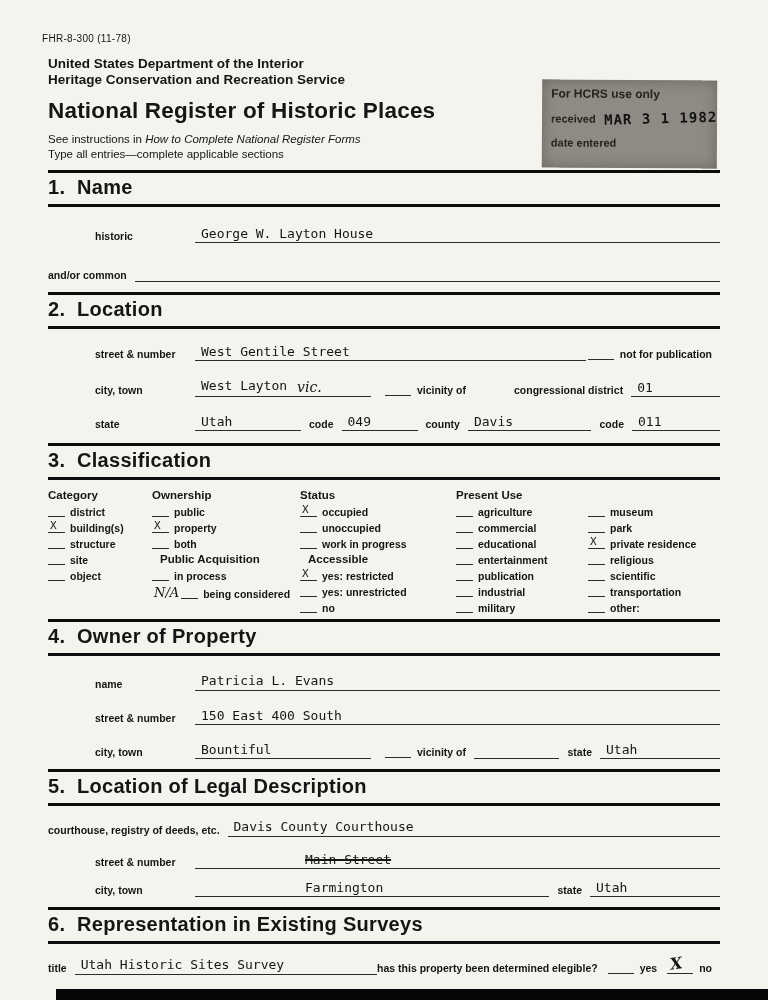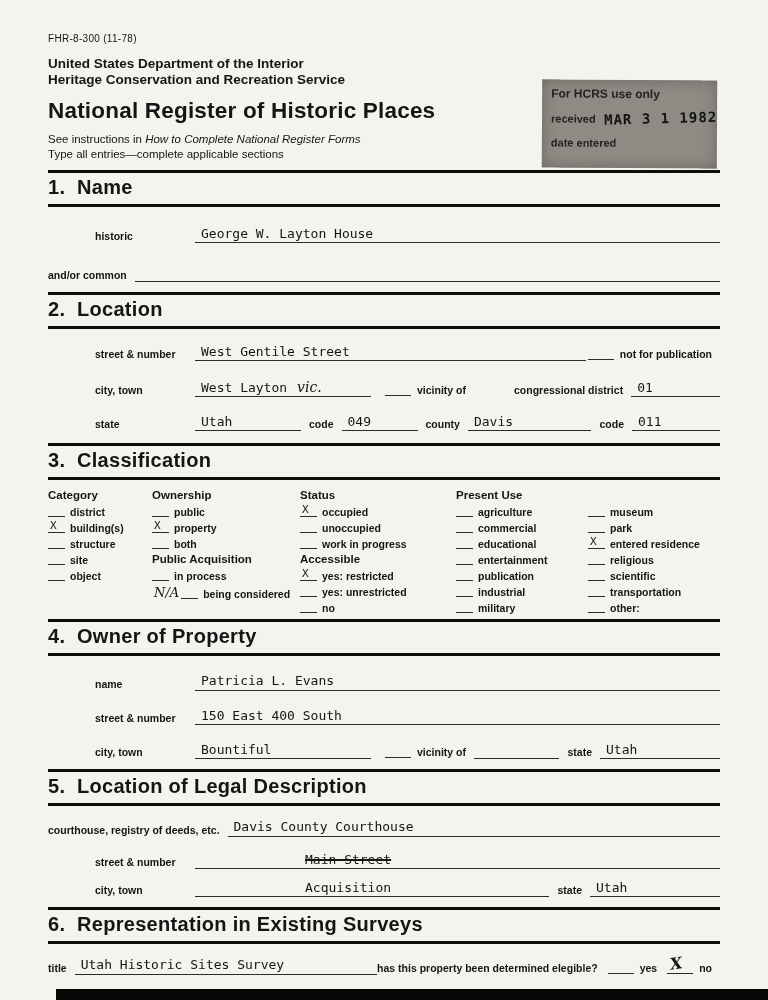--- a/index.html
+++ b/index.html
@@ -4,21 +4,21 @@
 <style>
   html,body { margin:0; padding:0; }
   body {
     width:768px; height:1000px;
     background:#f4f3ee;
     font-family:"Liberation Sans", sans-serif;
     color:#151515;
     position:relative;
     overflow:hidden;
   }
-  .formno { position:absolute; top:33px; left:48px; font-size:10px; letter-spacing:.3px; }
+  .formno { position:absolute; top:33px; left:42px; font-size:10px; letter-spacing:.3px; }
   .content { padding:56px 48px 0 48px; }
 
   .dept { font-weight:bold; font-size:13.5px; line-height:1.18; }
   .title { margin-top:11px; font-weight:bold; font-size:22.5px; line-height:1.08; letter-spacing:.2px; }
   .instr { margin-top:9px; font-size:11.5px; font-weight:normal; line-height:1.28; }
   .it { font-style:italic; }
 
   .stamp {
     position:absolute; left:542px; top:80px; width:175px; height:88px;
     background:#8d8b84; padding:7px 9px; box-sizing:border-box;
@@ -34,40 +34,40 @@
     letter-spacing:1px; color:#121212; transform:rotate(-2deg); white-space:pre;
   }
   .stamp-l3 { margin-top:11px; }
 
   .sech { border-top:3.5px solid #0d0d0d; border-bottom:3.5px solid #0d0d0d; padding:3px 0 5px; }
   .sech h2 { margin:0; font-size:20px; font-weight:bold; white-space:pre; letter-spacing:.3px; }
 
   .frow { display:flex; align-items:flex-end; }
   .lbl { font-size:10.5px; font-weight:bold; white-space:nowrap; padding-right:8px; padding-bottom:1px; }
   .w100 { width:100px; box-sizing:border-box;margin-left:47px; }
-  .seg { border-bottom:1.5px solid #2b2b2b; display:flex; align-items:flex-end; padding:0 3px 1px 6px; min-height:15px; box-sizing:border-box; }
+  .seg { border-bottom:1.5px solid #2b2b2b; display:flex; align-items:flex-start; padding:0 3px 1px 6px; min-height:15px; box-sizing:border-box; }
   .grow { flex:1; }
   .mono { font-family:"DejaVu Sans Mono", monospace; font-size:13px; white-space:pre; line-height:1.1; }
   .strike { text-decoration: line-through; text-decoration-thickness:1.5px; }
   .hand { font-family:"DejaVu Serif", serif; font-style:italic; font-size:14px; margin-left:10px; white-space:pre; }
   .blank { display:inline-block; width:26px; border-bottom:1.5px solid #2b2b2b; height:13px; position:relative; margin:0 6px 1px 2px; flex:none; }
   .blank .mark, .blank .hand-mark { position:absolute; bottom:0; left:3px; }
   .mark { font-family:"DejaVu Sans Mono", monospace; font-size:12px; }
   .hand-mark { font-family:"DejaVu Serif", serif; font-style:italic; font-weight:bold; font-size:16px; transform:rotate(-8deg); bottom:-3px; }
   .gap40 { width:40px; flex:none; }
   .indent110 { padding-left:110px; }
 
   .mt6{margin-top:2px}.mt8{margin-top:8px}.mt10{margin-top:10px}.mt12{margin-top:12px}
   .mt14{margin-top:14px}.mt16{margin-top:16px}.mt18{margin-top:18px}.mt20{margin-top:20px}.mt24{margin-top:24px}
 
   
   .class-grid { display:flex; margin-top:9px; }
   .col-cat{width:104px}.col-own{width:148px}.col-sta{width:156px}.col-pres{flex:1}
   .colh { font-size:11.5px; font-weight:bold; margin-bottom:4px; }
-  .subh { font-size:11.5px; font-weight:bold; margin:3px 0 4px; }
+  .subh { font-size:11.5px; font-weight:bold; margin:3px 8px 4px; }
   .chk { display:flex; align-items:flex-end; margin-bottom:3px; }
   .chk .blank { width:17px; height:11px; border-bottom-width:1px; margin:0 5px 1px 0; }
   .chk .mark { font-size:11px; left:2px; bottom:0; }
   .chkl { font-size:10.5px; font-weight:bold; white-space:nowrap; line-height:1.1; }
   .pre-hand { font-family:"DejaVu Serif", serif; font-style:italic; font-size:13px; margin:0 2px 0 -14px; }
   .pres-cols { display:flex; }
   .pres-col { width:50%; }
   .bottom-bar { position:absolute; left:56px; right:0; bottom:0; height:11px; background:#060606; }
 </style>
 </head>
@@ -338,21 +338,21 @@
             <div class="chk">
                 <span class="blank">
                   <span class="mark"></span>
                 </span>
                 <span class="chkl">park</span>
               </div>
             <div class="chk">
                 <span class="blank">
                   <span class="mark">X</span>
                 </span>
-                <span class="chkl">entered residence</span>
+                <span class="chkl">private residence</span>
               </div>
             <div class="chk">
                 <span class="blank">
                   <span class="mark"></span>
                 </span>
                 <span class="chkl">religious</span>
               </div>
             <div class="chk">
                 <span class="blank">
                   <span class="mark"></span>
@@ -422,21 +422,21 @@
     <div class="frow mt16">
       <span class="lbl w100">street &amp; number</span>
       <span class="seg grow indent110">
           <span class="mono strike">Main Street</span>
         </span>
     </div>
 
     <div class="frow mt12">
       <span class="lbl w100">city, town</span>
       <span class="seg grow indent110">
-          <span class="mono">Acquisition</span>
+          <span class="mono">Farmington</span>
         </span>
       <span class="lbl" style="padding-left:8px">state</span>
       <span class="seg" style="width:130px">
           <span class="mono">Utah</span>
         </span>
     </div>
 
     <div class="sech mt10">
         <h2>6.  Representation in Existing Surveys</h2>
       </div>

